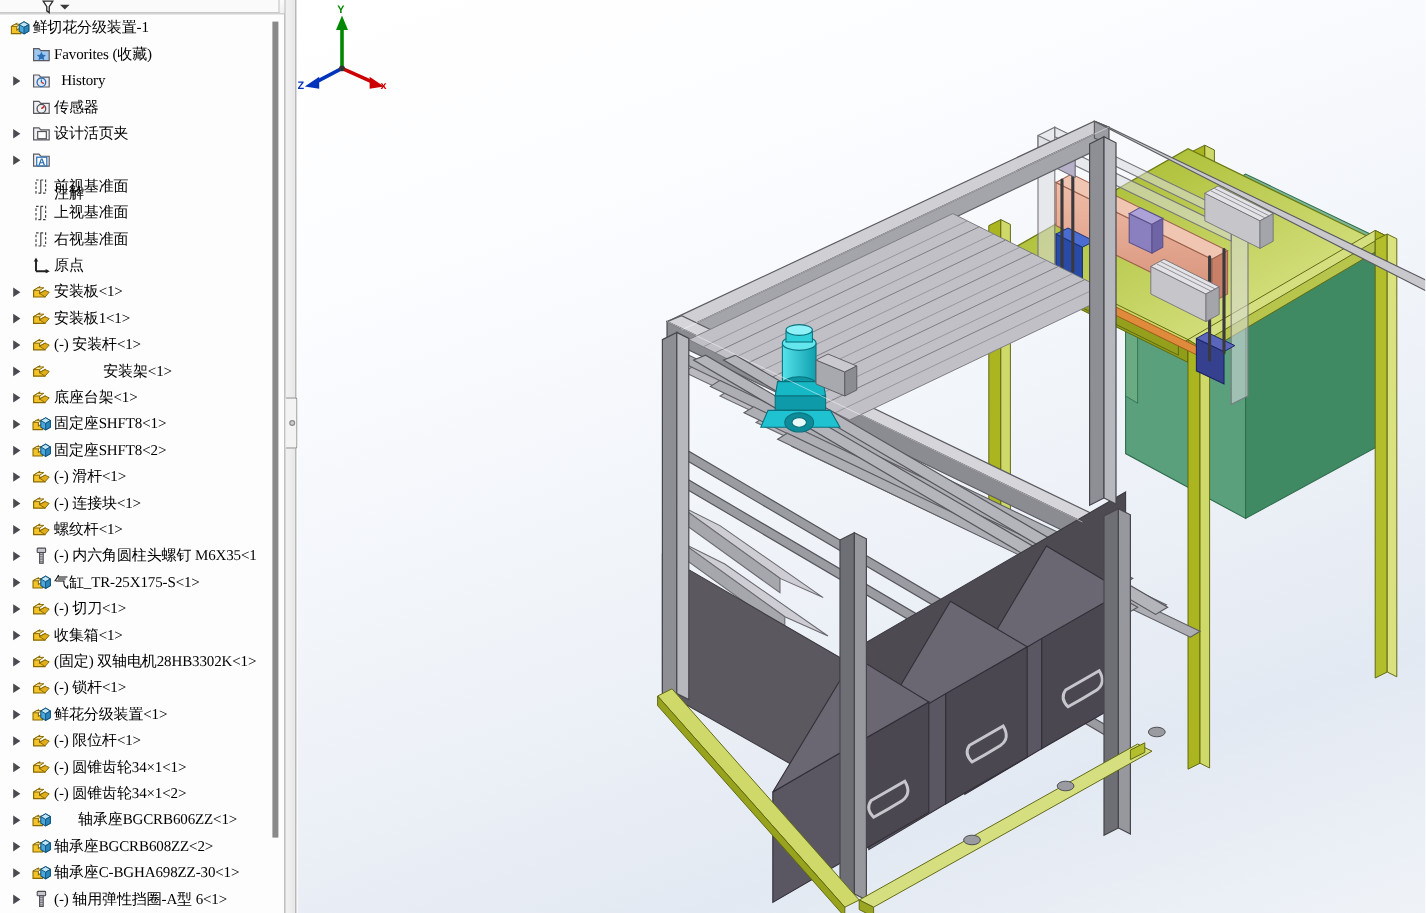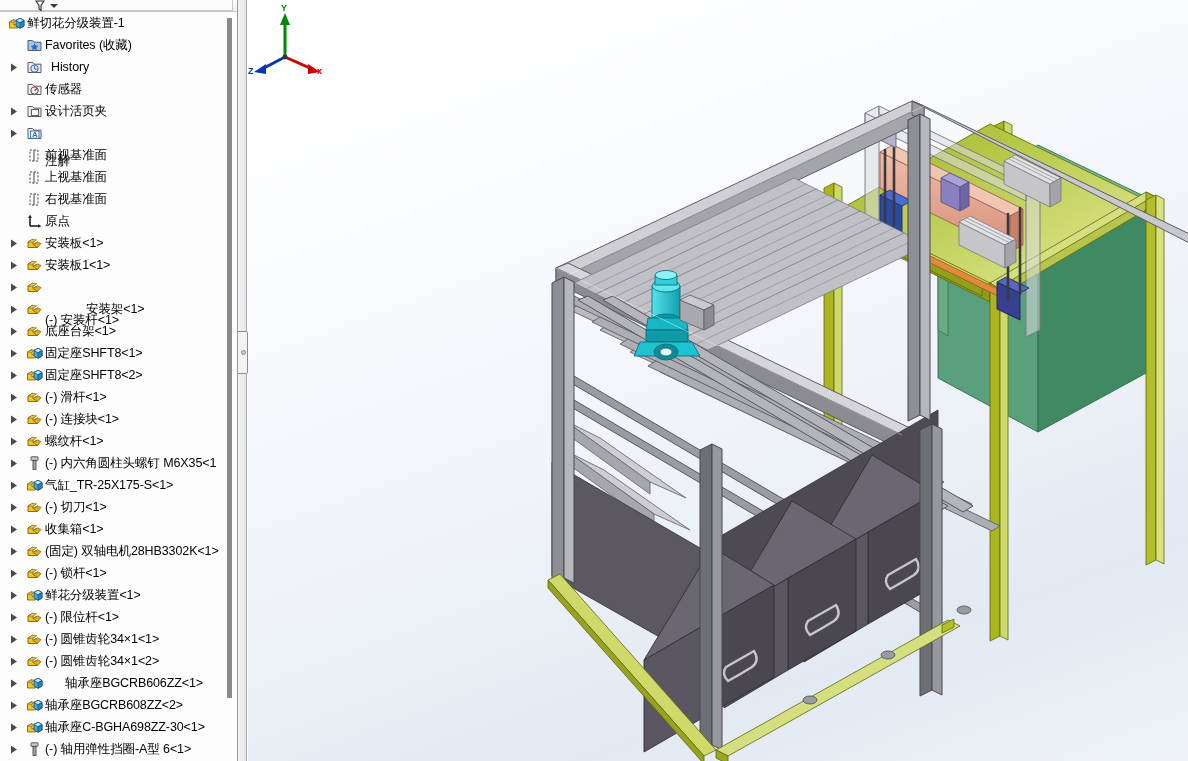--- a/index.html
+++ b/index.html
@@ -46,21 +46,21 @@
   }
   .twisty{
     position:absolute;top:7px;width:8px;height:9px;
   }
   .twisty svg{display:block;}
   .ico{
     position:absolute;top:3px;width:17px;height:17px;
   }
   .lbl{
     position:absolute;top:0;left:0;display:block;
-    font-size:12.5px;letter-spacing:-0.1px;
+    font-size:12.5px;letter-spacing:-0.1px;font-family:Liberation Serif, serif;
   }
 
   
   .tree-scroll{
     position:absolute;right:4px;top:14px;width:6px;height:745px;
     background:transparent;
   }
   .tree-thumb{
     position:absolute;left:0;top:4px;width:5px;height:680px;
     background:#8a8a8a;border-radius:0;
@@ -236,21 +236,21 @@
           <span class="twisty" style="left: 10px;">
             <svg width="8" height="9" viewBox="0 0 8 9">
               <polygon points="1,0.5 7,4.5 1,8.5" fill="#4a4a50"></polygon>
             </svg>
           </span>
           <span class="ico" style="left: 26px;"><svg width="17" height="17" viewBox="0 0 17 17">
               <polygon points="2,7 7,4 7,9.5 11.5,7 11.5,12.5 2,12.5" fill="#f3c32a" stroke="#8a6a00" stroke-width="1"></polygon>
               <polygon points="2,7 5.5,4.8 10.5,4.8 7,7" fill="#fde79a" stroke="#8a6a00" stroke-width="0.8"></polygon>
               <polygon points="7,9.5 11.5,7 15,8.5 11.5,12.5" fill="#e0ad1c" stroke="#8a6a00" stroke-width="0.8"></polygon>
             </svg></span>
-          <span class="lbl" style="left: 45px; position: absolute; margin-top: 33px;">(-) 安装杆&lt;1&gt;</span>
+          <span class="lbl" style="left: 45px; position: absolute;">(-) 安装杆&lt;1&gt;</span>
         </div>
         <div class="row">
           <span class="twisty" style="left: 10px;">
             <svg width="8" height="9" viewBox="0 0 8 9">
               <polygon points="1,0.5 7,4.5 1,8.5" fill="#4a4a50"></polygon>
             </svg>
           </span>
           <span class="ico" style="left: 26px;"><svg width="17" height="17" viewBox="0 0 17 17">
               <polygon points="2,7 7,4 7,9.5 11.5,7 11.5,12.5 2,12.5" fill="#f3c32a" stroke="#8a6a00" stroke-width="1"></polygon>
               <polygon points="2,7 5.5,4.8 10.5,4.8 7,7" fill="#fde79a" stroke="#8a6a00" stroke-width="0.8"></polygon>

